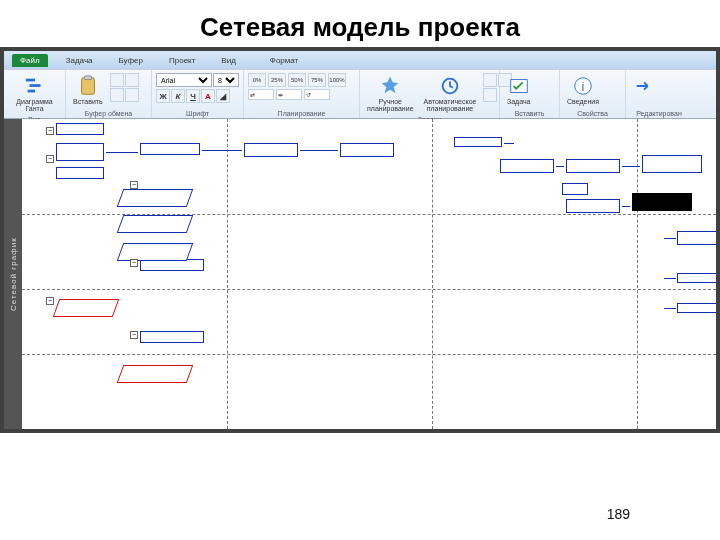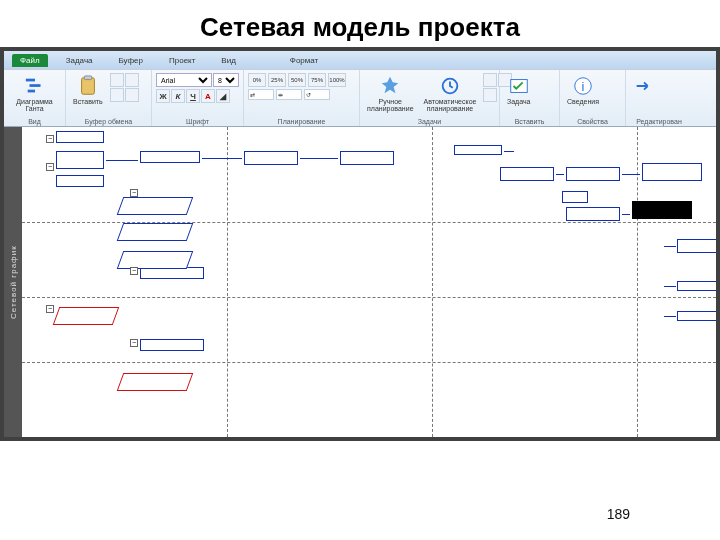--- a/index.html
+++ b/index.html
@@ -2,21 +2,21 @@
 <html><head>
 <meta charset="utf-8">
 <style>
   * { box-sizing: border-box; margin: 0; padding: 0; }
   body { width: 720px; height: 540px; font-family: "Segoe UI", Arial, sans-serif; background: #fff; overflow: hidden; position: relative; }
   .title { text-align: center; font-size: 26px; font-weight: bold; padding: 12px 0 4px; color: #000; }
   .app { border: 4px solid #404040; }
   .tabbar { height: 18px; background: linear-gradient(#d9e8f7,#bcd5ef); display: flex; align-items: center; font-size: 8px; color: #333; gap: 10px; padding-left: 8px; }
   .tabbar .tab { padding: 2px 8px; }
   .tabbar .tab.active { background: #1a8a3a; color: #fff; border-radius: 2px 2px 0 0; }
-  .ribbon { height: 58px; background: linear-gradient(#f4f8fc,#e3edf7); border-top: 1px solid #ccd; border-bottom: 1px solid #9ab; display: flex; font-size: 7px; color: #333; }
+  .ribbon { height: 50px; background: linear-gradient(#f4f8fc,#e3edf7); border-top: 1px solid #ccd; border-bottom: 1px solid #9ab; display: flex; font-size: 7px; color: #333; }
   .rgroup { border-right: 1px solid #cfdbe9; display: flex; flex-direction: column; justify-content: space-between; padding: 3px 4px 1px; }
   .rgroup .icons { display: flex; gap: 4px; align-items: flex-start; flex: 1; }
   .rgroup .glabel { text-align: center; font-size: 7px; color: #556; padding-top: 1px; }
   .bigbtn { display: flex; flex-direction: column; align-items: center; gap: 1px; padding: 2px 3px; cursor: pointer; }
   .bigbtn .ic { width: 22px; height: 22px; display: flex; align-items: center; justify-content: center; }
   .bigbtn .lbl { font-size: 7px; text-align: center; line-height: 1.05; }
   .smgrid { display: grid; grid-template-columns: repeat(2,14px); grid-auto-rows: 14px; gap: 1px; }
   .smgrid .sic { width: 14px; height: 14px; background: #eef3f9; border: 1px solid #c2d2e3; }
   .fontrow { display: flex; flex-direction: column; gap: 2px; }
   .fontsel { display: flex; gap: 1px; }
@@ -47,21 +47,21 @@
 <div class="title">Сетевая модель проекта</div>
 
 <div class="app">
 
   <div class="tabbar">
     <span class="tab active">Файл</span>
     <span class="tab">Задача</span>
     <span class="tab">Буфер</span>
     <span class="tab">Проект</span>
     <span class="tab">Вид</span>
-    <span class="tab" style="margin-left:28px">Формат</span>
+    <span class="tab" style="margin-left:8px">Формат</span>
   </div>
 
   <div class="ribbon">
 
     <div class="rgroup" style="width:62px">
       <div class="icons">
         <div class="bigbtn">
           <span class="ic">
             <svg class="ic-svg" viewBox="0 0 24 24">
                 <rect x="2" y="4" width="10" height="3" fill="#2a6fd6"></rect>

